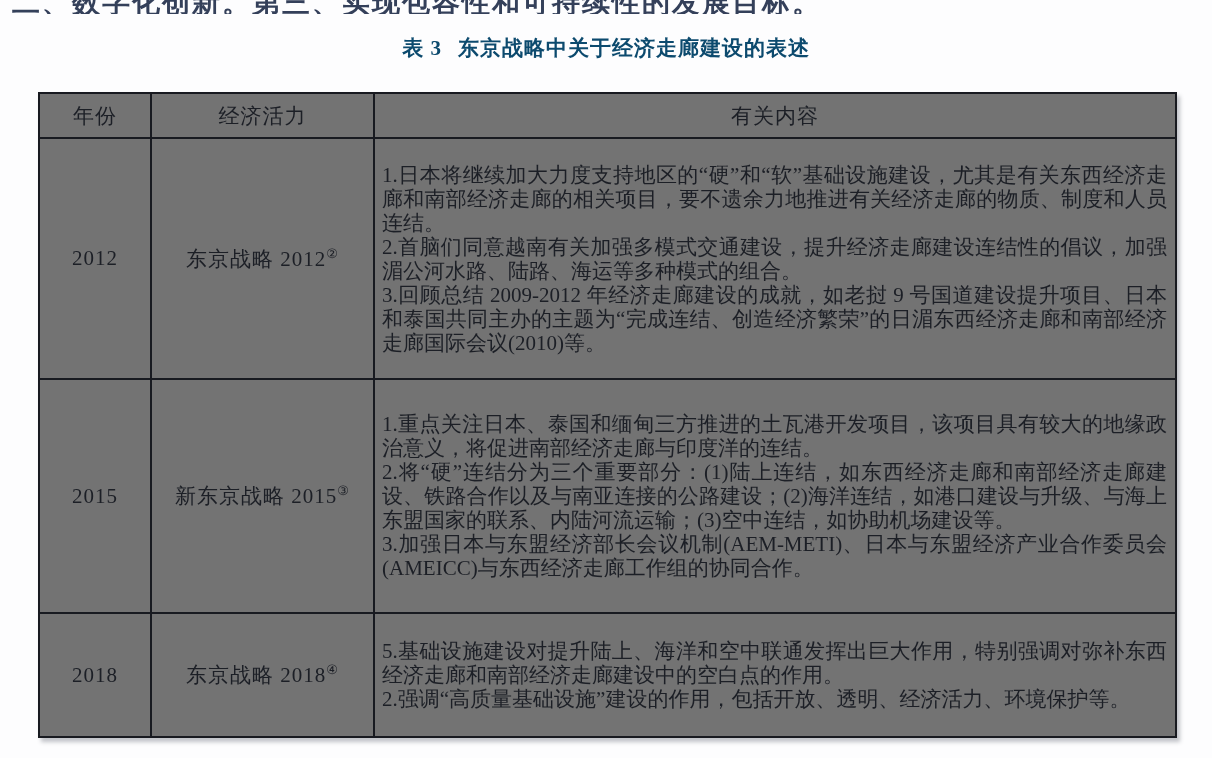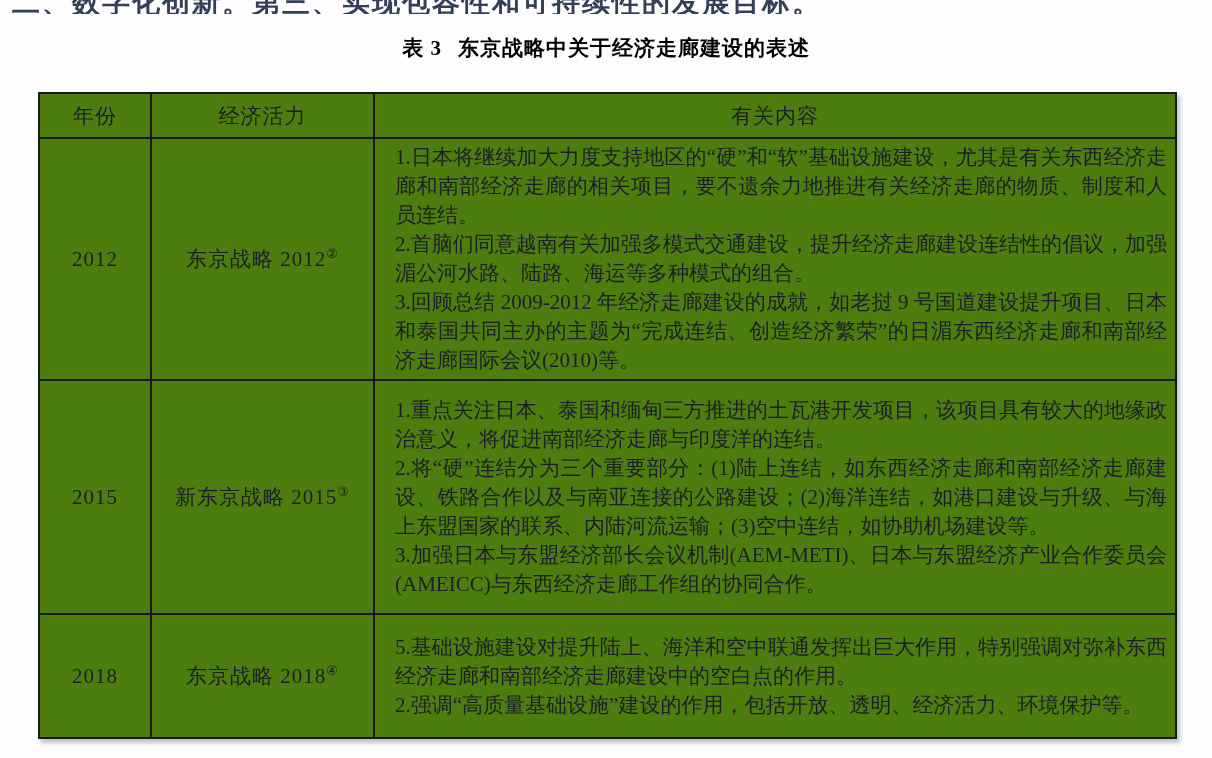--- a/index.html
+++ b/index.html
@@ -13,38 +13,38 @@
   .top-clip{
     position:absolute;top:0;left:12px;width:1170px;height:14px;overflow:hidden;
   }
   .top-clip .inner{
     font-size:28px;font-weight:bold;color:#34405a;letter-spacing:2px;
     white-space:nowrap;margin-top:-16px;
   }
   
   .table-title{
     position:absolute;top:34px;left:0;width:100%;text-align:center;
-    font-size:21px;font-weight:bold;color:#000000;letter-spacing:1px;
+    font-size:21px;font-weight:bold;color:#0c4a6e;letter-spacing:1px;
   }
   .table-title .cap-label{margin-right:16px;}
   
   table.doc-table{
     position:absolute;left:38px;top:92px;width:1137px;
-    border-collapse:collapse;table-layout:fixed;background:#4d7c0f;
+    border-collapse:collapse;table-layout:fixed;background:#737373;
     box-shadow:3px 4px 4px rgba(40,45,60,.28);
   }
   .doc-table th,.doc-table td{
     border:2px solid #181a20;
     font-size:21px;font-weight:normal;
   }
   .doc-table th{height:41px;text-align:center;vertical-align:middle;letter-spacing:1px;}
   .cell-center{text-align:center;vertical-align:middle;letter-spacing:1px;margin-top:40px;}
   .cell-content{
-    vertical-align:middle;padding:4px 8px 4px 20px;
-    line-height:29px;text-align:justify;
+    vertical-align:middle;padding:4px 8px 4px 7px;
+    line-height:24px;text-align:justify;
   }
   .para{margin:0;}
   sup.fnote{font-size:13px;line-height:0;vertical-align:super;}
 </style>
 </head>
 <body>
 
 <div class="top-clip">
   <div class="inner">二、数字化创新。第三、实现包容性和可持续性的发展目标。</div>
 </div>

